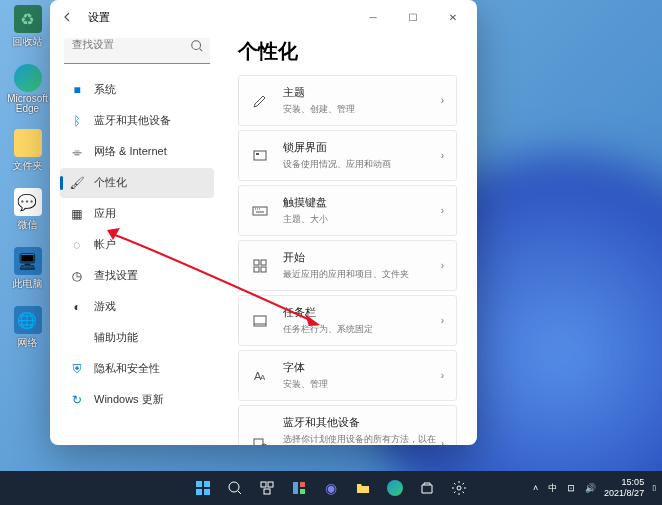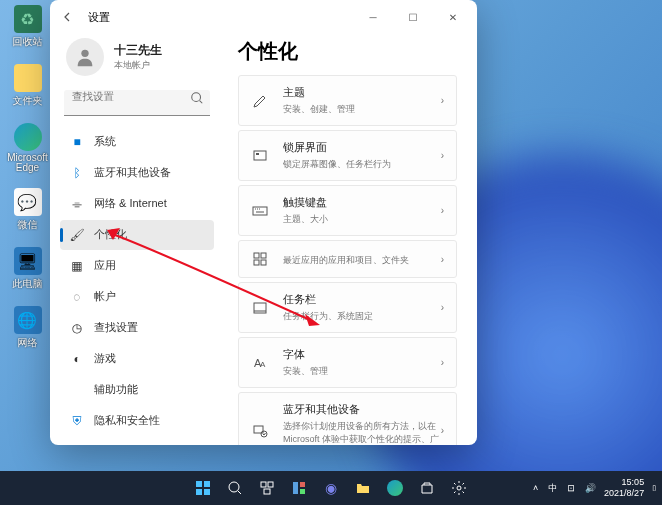--- a/index.html
+++ b/index.html
@@ -75,27 +75,27 @@
   </style>
 </head>
 <body>
 
 <div class="desktop-icons">
   <div class="desktop-icon">
     <div class="ico recycle">♻</div>
     <div class="lbl">回收站</div>
   </div>
   <div class="desktop-icon">
-    <div class="ico folder"></div>
-    <div class="lbl">文件夹</div>
-  </div>
-  <div class="desktop-icon">
     <div class="ico edge"></div>
     <div class="lbl" style="white-space:normal;line-height:1">Microsoft
 Edge</div>
+  </div>
+  <div class="desktop-icon">
+    <div class="ico folder"></div>
+    <div class="lbl">文件夹</div>
   </div>
   <div class="desktop-icon">
     <div class="ico wechat">💬</div>
     <div class="lbl">微信</div>
   </div>
   <div class="desktop-icon">
     <div class="ico pc">🖥</div>
     <div class="lbl">此电脑</div>
   </div>
   <div class="desktop-icon">
@@ -113,32 +113,20 @@
     </div>
     <div class="title">设置</div>
     <div class="winbtn">─</div>
     <div class="winbtn">☐</div>
     <div class="winbtn close">✕</div>
   </div>
 
   <div class="window-body">
 
     <div class="sidebar">
-      <div class="user-block">
-        <div class="avatar">
-          <svg viewBox="0 0 24 24">
-              <circle cx="12" cy="8" r="4"></circle>
-              <path d="M4 22 C4 16 8 14 12 14 C16 14 20 16 20 22 Z"></path>
-            </svg>
-        </div>
-        <div class="user-text">
-          <div class="user-name">十三先生</div>
-          <div class="user-sub">本地帐户</div>
-        </div>
-      </div>
 
       <div class="search-box">
         <input type="text" placeholder="查找设置" style="">
         <svg class="sicon" viewBox="0 0 16 16">
             <circle cx="7" cy="7" r="5" stroke="#666" stroke-width="1.2" fill="none"></circle>
             <line x1="11" y1="11" x2="14" y2="14" stroke="#666" stroke-width="1.2"></line>
           </svg>
       </div>
 
       <div class="nav">
@@ -207,21 +195,21 @@
 
       <div class="option-row">
         <div class="oicon">
             <svg width="16" height="16" viewBox="0 0 16 16">
               <rect x="2" y="3" width="12" height="9" stroke="#555" fill="none"></rect>
               <rect x="4" y="5" width="3" height="2" fill="#555"></rect>
             </svg>
           </div>
         <div class="otext">
             <div class="otitle">锁屏界面</div>
-            <div class="osub">锁定屏幕图像、任务栏行为</div>
+            <div class="osub">设备使用情况、应用和动画</div>
           </div>
         <div class="chev">›</div>
       </div>
 
       <div class="option-row">
         <div class="oicon">
             <svg width="16" height="16" viewBox="0 0 16 16">
               <rect x="1" y="4" width="14" height="8" stroke="#555" fill="none"></rect>
               <line x1="3" y1="6" x2="4" y2="6" stroke="#555"></line>
               <line x1="5" y1="6" x2="6" y2="6" stroke="#555"></line>
@@ -239,20 +227,21 @@
       <div class="option-row">
         <div class="oicon">
             <svg width="16" height="16" viewBox="0 0 16 16">
               <rect x="2" y="2" width="5" height="5" stroke="#555" fill="none"></rect>
               <rect x="9" y="2" width="5" height="5" stroke="#555" fill="none"></rect>
               <rect x="2" y="9" width="5" height="5" stroke="#555" fill="none"></rect>
               <rect x="9" y="9" width="5" height="5" stroke="#555" fill="none"></rect>
             </svg>
           </div>
         <div class="otext">
+            <div class="otitle">开始</div>
             <div class="osub">最近应用的应用和项目、文件夹</div>
           </div>
         <div class="chev">›</div>
       </div>
 
       <div class="option-row">
         <div class="oicon">
             <svg width="16" height="16" viewBox="0 0 16 16">
               <rect x="2" y="3" width="12" height="10" stroke="#555" fill="none"></rect>
               <line x1="2" y1="11" x2="14" y2="11" stroke="#555"></line>

